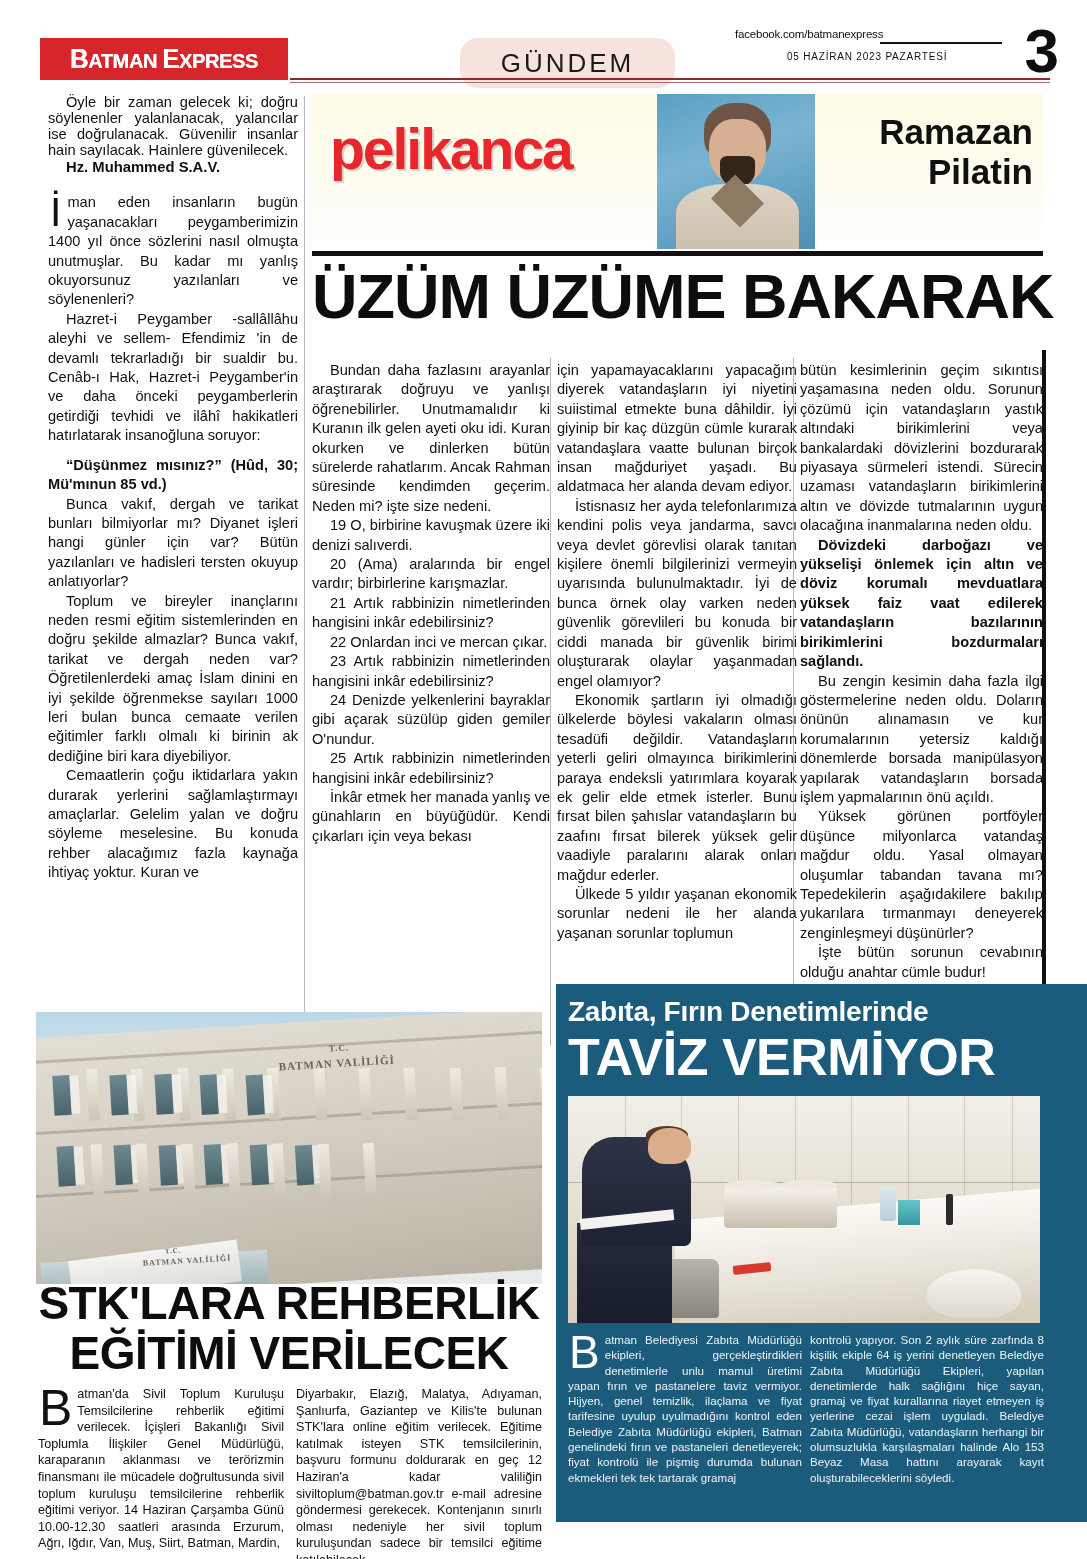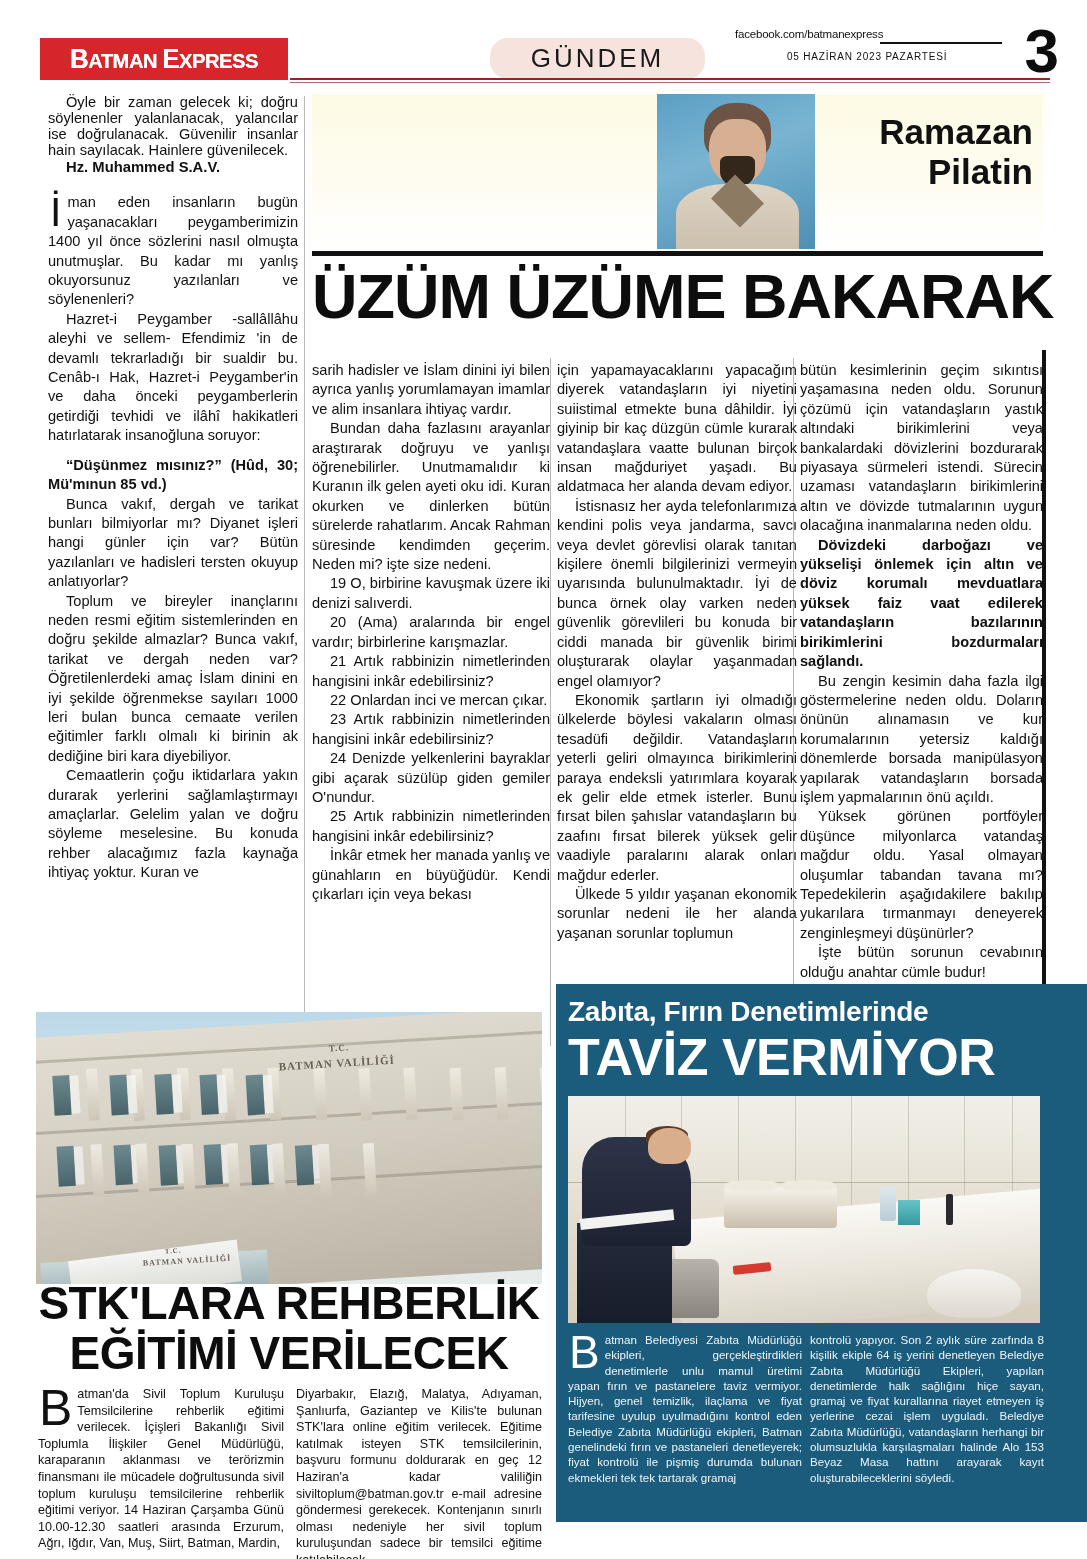--- a/index.html
+++ b/index.html
@@ -18,21 +18,21 @@
     background:#d7262b; display:flex; align-items:center; justify-content:center;
     border:2px solid #d7262b;
   }
   .logo-text {
     color:#fff; font-weight:bold; font-size:27px; letter-spacing:-0.5px;
     font-family:"Liberation Sans", sans-serif; transform:scaleX(0.96);
     text-shadow:0 0 0 #fff;
   }
   .logo-text .sm { font-size:21px; }
   .gundem-box {
-    position:absolute; left:490px; top:38px; width:215px; height:41px;
+    position:absolute; left:460px; top:38px; width:215px; height:50px;
     background:#f7e3dd; display:flex; align-items:center; justify-content:center;border-radius:18px;
   }
   .gundem-text {
     font-size:26px; letter-spacing:3px; color:#1a1a1a; font-weight:400;
     font-family:"Liberation Sans", sans-serif;
   }
   .fb-url {
     position:absolute; left:735px; top:28px; font-size:11.5px; color:#111;
     letter-spacing:-0.2px;
   }
@@ -298,20 +298,21 @@
     <div class="date-rule"></div>
     <div class="date-text">05 HAZİRAN 2023 PAZARTESİ</div>
     <div class="pageno">3</div>
     <div class="head-rule1"></div>
     <div class="head-rule2"></div>
   </div>
 
   <div class="opinion">
 
     <div class="banner">
+      <div class="pelikanca">pelikanca</div>
       <div class="author-photo">
         <div class="ph-head"></div>
         <div class="ph-face"></div>
         <div class="ph-beard"></div>
         <div class="ph-body"></div>
         <div class="ph-collar"></div>
       </div>
       <div class="author-name">
         <div>Ramazan</div>
         <div>Pilatin</div>
@@ -335,21 +336,20 @@
       <p class="dropcap-para noind"><span class="dropcap">İ</span><span>man eden insanların bugün yaşanacakları peygamberimizin 1400 yıl önce sözlerini nasıl olmuşta unutmuşlar. Bu kadar mı yanlış okuyorsunuz yazılanları ve söylenenleri?</span></p>
       <p>Hazret-i Peygamber -sallâllâhu aleyhi ve sellem- Efendimiz 'in de devamlı tekrarladığı bir sualdir bu. Cenâb-ı Hak, Hazret-i Peygamber'in ve daha önceki peygamberlerin getirdiği tevhidi ve ilâhî hakikatleri hatırlatarak insanoğluna soruyor:</p>
       <div style="height:10px"></div>
       <p class="bold">“Düşünmez mısınız?” (Hûd, 30; Mü'mınun 85 vd.)</p>
       <p>Bunca vakıf, dergah ve tarikat bunları bilmiyorlar mı? Diyanet işleri hangi günler için var? Bütün yazılanları ve hadisleri tersten okuyup anlatıyorlar?</p>
       <p>Toplum ve bireyler inançlarını neden resmi eğitim sistemlerinden en doğru şekilde almazlar? Bunca vakıf, tarikat ve dergah neden var? Öğretilenlerdeki amaç İslam dinini en iyi şekilde öğrenmekse sayıları 1000 leri bulan bunca cemaate verilen eğitimler farklı olmalı ki birinin ak dediğine biri kara diyebiliyor.</p>
       <p>Cemaatlerin çoğu iktidarlara yakın durarak yerlerini sağlamlaştırmayı amaçlarlar. Gelelim yalan ve doğru söyleme meselesine. Bu konuda rehber alacağımız fazla kaynağa ihtiyaç yoktur. Kuran ve</p>
     </div>
 
     <div class="col c2">
-      <p class="noind">sarih hadisler ve İslam dinini iyi bilen ayrıca yanlış yorumlamayan imamlar ve alim insanlara ihtiyaç vardır.</p>
       <p>Bundan daha fazlasını arayanlar araştırarak doğruyu ve yanlışı öğrenebilirler. Unutmamalıdır ki Kuranın ilk gelen ayeti oku idi. Kuran okurken ve dinlerken bütün sürelerde rahatlarım. Ancak Rahman süresinde kendimden geçerim. Neden mi? işte size nedeni.</p>
       <p>19 O, birbirine kavuşmak üzere iki denizi salıverdi.</p>
       <p>20 (Ama) aralarında bir engel vardır; birbirlerine karışmazlar.</p>
       <p>21 Artık rabbinizin nimetlerinden hangisini inkâr edebilirsiniz?</p>
       <p>22 Onlardan inci ve mercan çıkar.</p>
       <p>23 Artık rabbinizin nimetlerinden hangisini inkâr edebilirsiniz?</p>
       <p>24 Denizde yelkenlerini bayraklar gibi açarak süzülüp giden gemiler O'nundur.</p>
       <p>25 Artık rabbinizin nimetlerinden hangisini inkâr edebilirsiniz?</p>
       <p>İnkâr etmek her manada yanlış ve günahların en büyüğüdür. Kendi çıkarları için veya bekası</p>
     </div>

